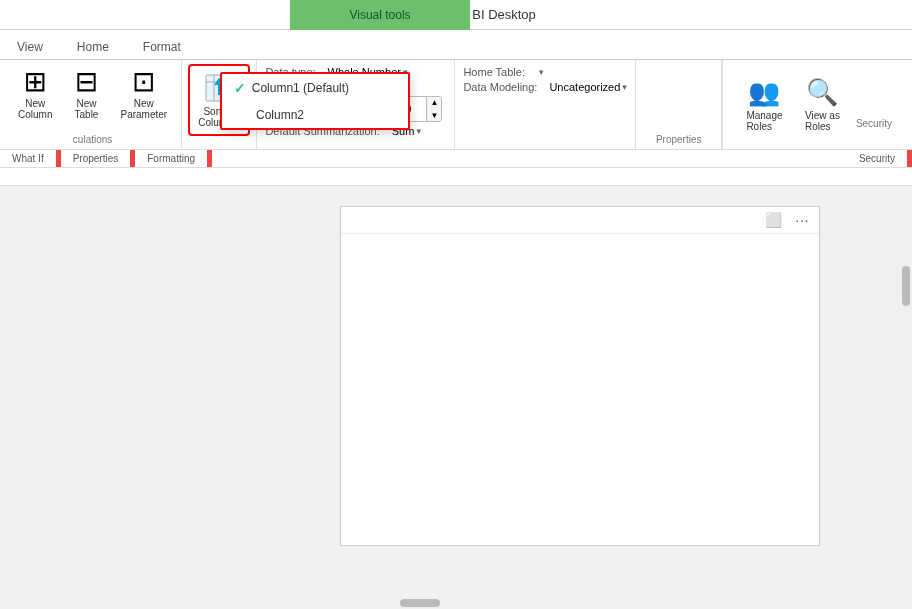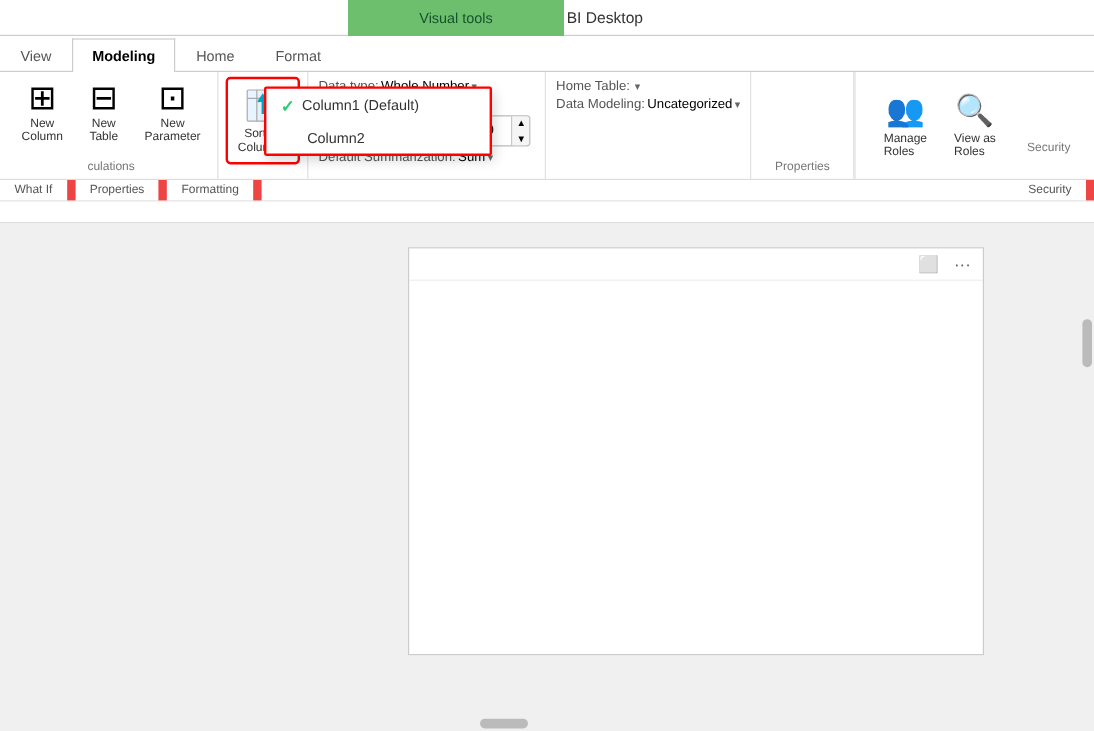--- a/index.html
+++ b/index.html
@@ -70,21 +70,21 @@
       border-radius: 4px;
       padding: 2px;
     }
 
     
     .ribbon-props {
       display: flex; flex-direction: column; gap: 3px;
       padding: 6px 8px; border-right: 1px solid #e0e0e0;
     }
     .prop-row {
-      display: flex; align-items: center; gap: 2px; font-size: 11px; color: #333;
+      display: flex; align-items: center; gap: 12px; font-size: 11px; color: #333;
     }
     .prop-label { color: #555; white-space: nowrap; }
     .prop-value { color: #000; font-weight: 500; }
     .prop-dropdown { display: flex; align-items: center; gap: 2px; cursor: pointer; }
     .prop-dropdown .arrow { font-size: 9px; color: #666; }
 
     
     .format-row {
       display: flex; align-items: center; gap: 4px;
       padding: 0 4px;
@@ -135,21 +135,21 @@
       background: #f0f0f0; position: relative;
     }
 
     
     .sub-tab-row {
       display: flex; height: 18px; background: #fff; border-bottom: 1px solid #ddd;
       font-size: 10px;
     }
     .sub-tab {
       padding: 0 12px; display: flex; align-items: center; color: #555;
-      border-right: 7px solid #ef4444; cursor: pointer;
+      border-right: 5px solid #ef4444; cursor: pointer;
     }
 
     
     .table-container {
       position: absolute;
       left: 340px; top: 20px;
       width: 480px; height: 340px;
       background: #fff;
       border: 1px solid #ccc;
     }
@@ -212,21 +212,20 @@
 </head>
 <body>
 
 <div class="title-bar">
   <div class="title-bar-visual-tools">Visual tools</div>
   <span class="title-bar-text">Untitled - Power BI Desktop</span>
 </div>
 
 <div class="tab-row">
   <div class="tab">View</div>
-  <div class="tab active">Modeling</div>
   <div class="tab">Home</div>
   <div class="tab">Format</div>
 </div>
 
 <div class="ribbon">
 
   <div class="ribbon-group">
     <div class="ribbon-items-row">
       <div class="ribbon-btn">
         <span class="btn-icon">⊞</span>

